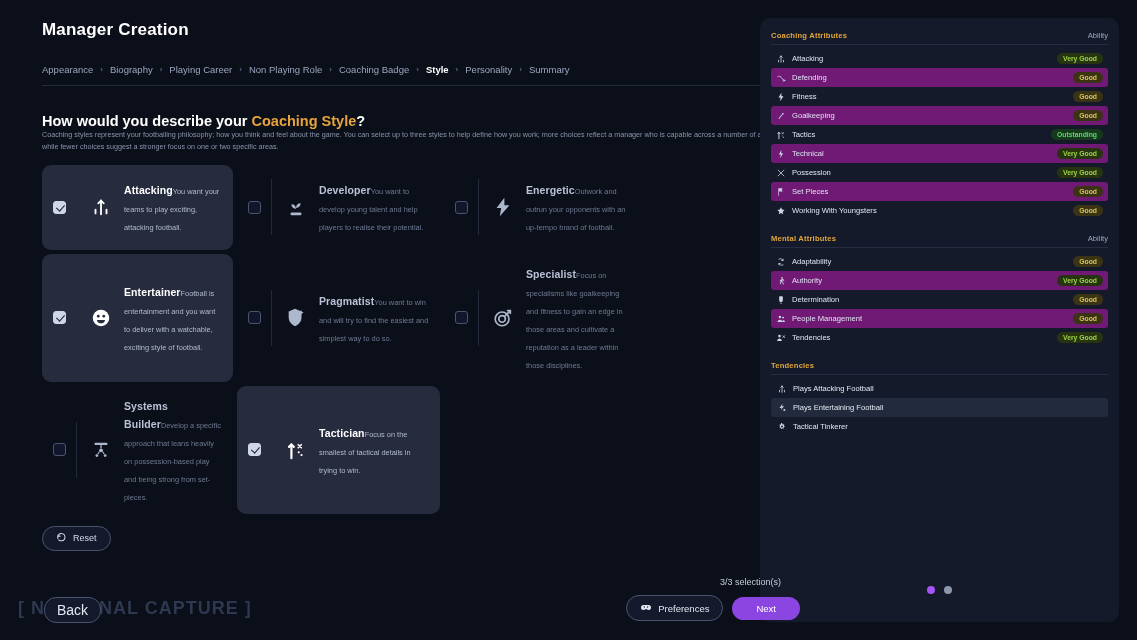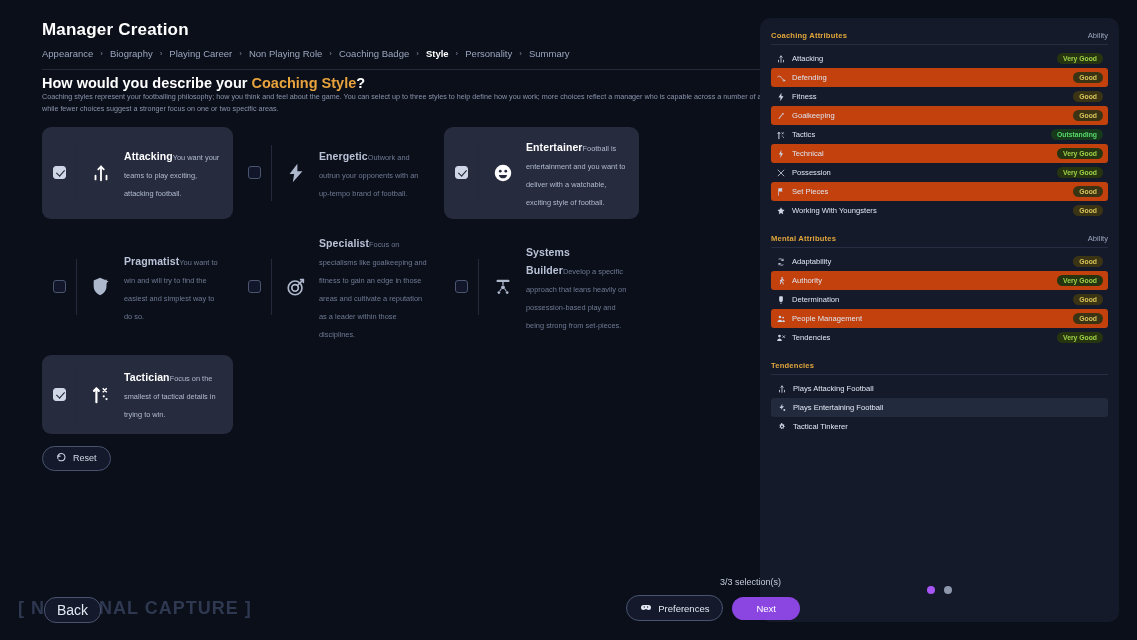--- a/index.html
+++ b/index.html
@@ -10,28 +10,28 @@
     color: #e8ecf4;
     overflow: hidden;
   }
   .app { position: relative; width: 1137px; height: 640px; }
 
   
   .main { position: absolute; left: 0; top: 0; width: 800px; height: 640px; padding: 20px 22px 0 42px; }
 
   .page-title { font-size: 17px; font-weight: 700; letter-spacing: .2px; color: #ffffff; }
 
-  .breadcrumb { display: flex; align-items: center; gap: 7px; margin-top: 8px; font-size: 9.5px; color: #9aa6bd; flex-wrap: nowrap; }
+  .breadcrumb { display: flex; align-items: center; gap: 7px; margin-top: 24px; font-size: 9.5px; color: #9aa6bd; flex-wrap: nowrap; }
   .crumb { white-space: nowrap; }
   .crumb.active { color: #ffffff; font-weight: 700; }
   .crumb-sep { color: #5d6780; font-size: 8px; font-weight: 700; }
 
   .divider { margin-top: 10px; height: 1px; background: #222a3c; width: 750px; }
 
-  .question { margin-top: 5px; font-size: 14.5px; font-weight: 700; color: #ffffff; }
+  .question { margin-top: 27px; font-size: 14.5px; font-weight: 700; color: #ffffff; }
   .question .accent { color: #e8a33d; }
 
   .blurb { font-size: 7.2px; line-height: 1.65; color: #8a94ab; width: 748px; }
 
   
   .grid { margin-top: 12px; display: grid; grid-template-columns: 191px 203px 195px; gap: 4px 4px; }
 
   .card { position: relative; display: flex; align-items: center; border-radius: 9px; padding: 10px 11px; min-height: 81px; background: transparent; }
   .card.selected { background: #262b3d; }
   .card.row2 { min-height: 85px; }
@@ -65,21 +65,21 @@
   .panel { position: absolute; right: 18px; top: 18px; width: 359px; height: 604px;
     background: #151a2b; border-radius: 10px; padding: 13px 11px 0 11px; }
 
   .sec-head { display: flex; justify-content: space-between; align-items: baseline; }
   .sec-title { font-size: 7.6px; font-weight: 700; color: #e0a63a; letter-spacing: .2px; }
   .sec-ability { font-size: 7.6px; color: #9aa6bd; }
   .sec-rule { margin: 4px 0 4px 0; height: 1px; background: #262d42; }
 
   .attr-row { display: flex; align-items: center; justify-content: space-between;
     height: 19px; padding: 0 5px 0 4px; border-radius: 3px; }
-  .attr-row.alt { background: #c2410c; }
+  .attr-row.alt { background: #701a75; }
   .attr-left { display: flex; align-items: center; gap: 6px; min-width: 0; }
   .attr-ico { width: 11px; height: 11px; color: #cdd5e6; flex: 0 0 auto; display: flex; align-items: center; justify-content: center; }
   .attr-ico svg { width: 10px; height: 10px; display: block; }
   .attr-name { font-size: 7.6px; color: #dfe5f1; white-space: nowrap; }
 
   .badge { font-size: 6.8px; padding: 2px 6px; border-radius: 8px; white-space: nowrap; font-weight: 700; }
   .badge.good { background: #3b3414; color: #d8c55a; }
   .badge.verygood { background: #26340f; color: #9fd34a; }
   .badge.outstanding { background: #16391c; color: #58d96a; }
 
@@ -150,20 +150,33 @@
           <span class="c-icon">
             <svg viewBox="0 0 24 24" fill="none" stroke="currentColor" stroke-width="2" stroke-linecap="round" stroke-linejoin="round">
               <path d="M12 20V5"></path>
               <path d="M12 5l-3 3"></path>
               <path d="M12 5l3 3"></path>
               <path d="M6 19v-4"></path>
               <path d="M18 19v-4"></path>
             </svg>
           </span>
           <span class="c-text"><span class="c-title">Attacking</span><span class="c-desc">You want your teams to play exciting, attacking football.</span></span>
+        </div>
+        <div class="card row1">
+          <span class="chk"></span>
+          <span class="vrule"></span>
+          <span class="c-icon">
+            <svg viewBox="0 0 24 24" fill="currentColor">
+              <path d="M12 20v-6"></path>
+              <path d="M12 14c-3 0-5-2-5-5 3 0 5 2 5 5z"></path>
+              <path d="M12 13c3 0 5-2 5-5-3 0-5 2-5 5z"></path>
+              <rect x="6" y="18" width="12" height="3" rx="1.4"></rect>
+            </svg>
+          </span>
+          <span class="c-text"><span class="c-title">Developer</span><span class="c-desc">You want to develop young talent and help players to realise their potential.</span></span>
         </div>
         <div class="card row2">
           <span class="chk"></span>
           <span class="vrule"></span>
           <span class="c-icon">
             <svg viewBox="0 0 24 24" fill="currentColor">
               <path d="M13.5 2L5 13h5l-1.5 9L19 10h-5.5z"></path>
             </svg>
           </span>
           <span class="c-text"><span class="c-title">Energetic</span><span class="c-desc">Outwork and outrun your opponents with an up-tempo brand of football.</span></span>

